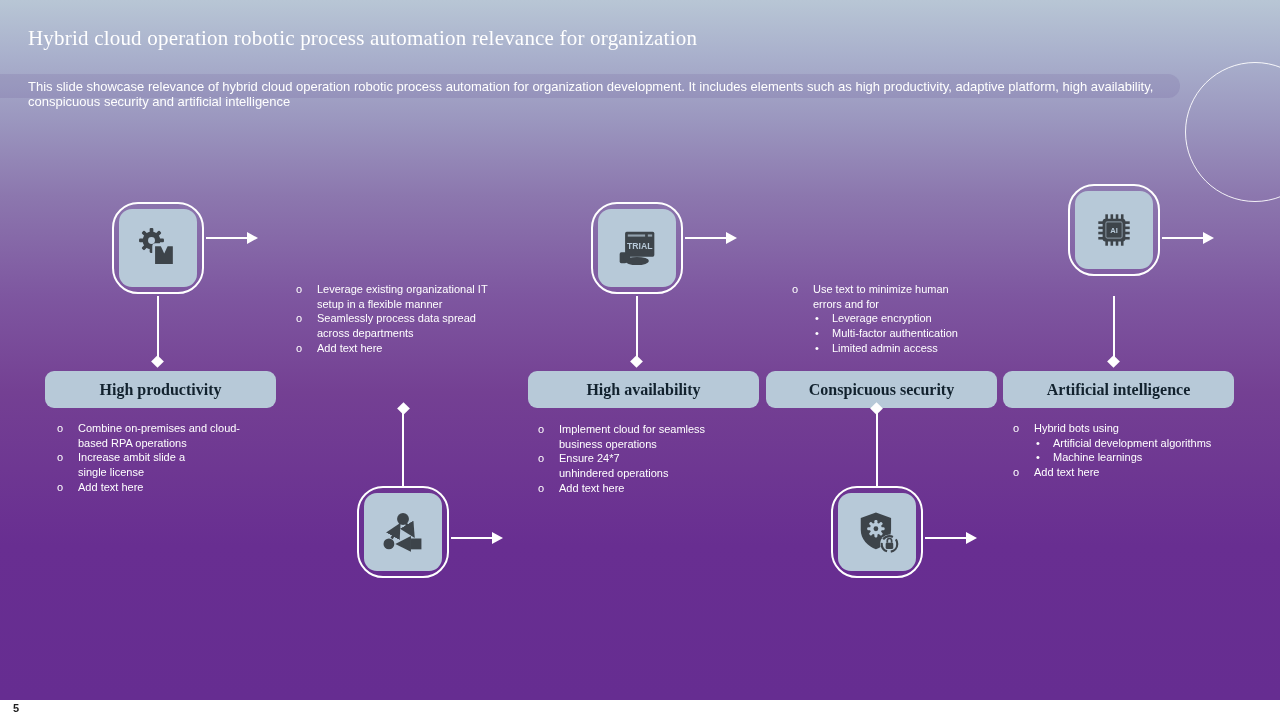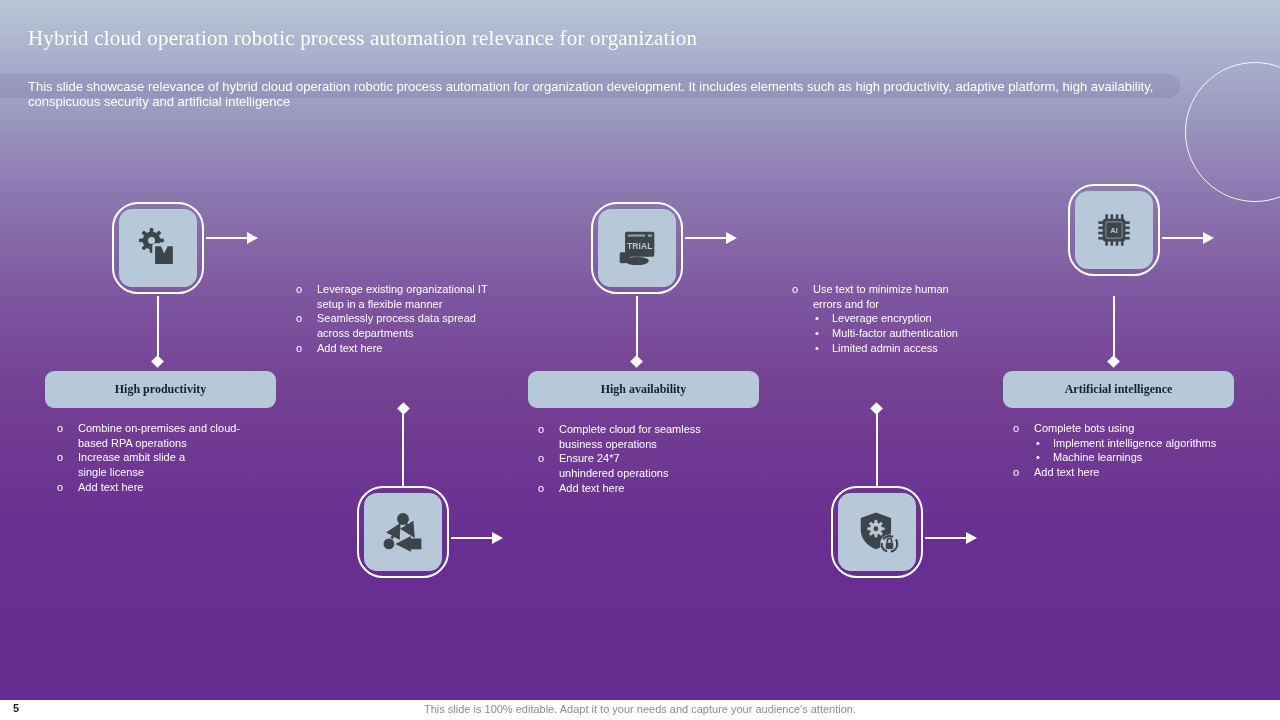--- a/index.html
+++ b/index.html
@@ -38,21 +38,21 @@
   .tile {
     position:absolute; left:5px; top:5px; width:78px; height:78px;
     background:#b7c9d8; border-radius:13px;
     display:flex; align-items:center; justify-content:center;
   }
   .label-box {
     position:absolute; height:37px; width:231px; box-sizing:border-box;
     background:#b7c9d8; border-radius:9px;
     display:flex; align-items:center; justify-content:center;
     font-family:"Liberation Serif", serif; font-weight:bold;
-    font-size:12px; color:#12222e;
+    font-size:16px; color:#12222e;
   }
   .vline { position:absolute; width:1.6px; background:#ffffff; }
   .diamond { position:absolute; width:9px; height:9px; background:#ffffff; transform:rotate(45deg); }
   .harrow { position:absolute; height:1.6px; background:#ffffff; }
   .harrow::after {
     content:''; position:absolute; right:-11px; top:-5.2px;
     border-left:11px solid #ffffff;
     border-top:6px solid transparent; border-bottom:6px solid transparent;
   }
   .bullets {
@@ -185,21 +185,21 @@
       </svg>
     </div>
   </div>
   <div class="harrow" style="left:685px;top:237px;width:41px"></div>
   <div class="vline" style="left:636px;top:296px;height:66px"></div>
   <div class="diamond" style="left:632px;top:357px"></div>
   <div class="label-box" style="left:528px;top:371px">High availability</div>
   <ul class="bullets" style="left:538px;top:422px;width:230px">
     <li>
         <span class="mk">o</span>
-        <span class="tx">Complete cloud for seamless
+        <span class="tx">Implement cloud for seamless
 business operations</span>
       </li>
     <li>
         <span class="mk">o</span>
         <span class="tx">Ensure 24*7
 unhindered operations</span>
       </li>
     <li>
         <span class="mk">o</span>
         <span class="tx">Add text here</span>
@@ -220,20 +220,21 @@
             <span class="mk">•</span>
             <span class="tx">Multi-factor authentication</span>
           </li>
         <li>
             <span class="mk">•</span>
             <span class="tx">Limited admin access</span>
           </li>
       </ul>
     </li>
   </ul>
+  <div class="label-box" style="left:766px;top:371px">Conspicuous security</div>
   <div class="diamond" style="left:872px;top:404px"></div>
   <div class="vline" style="left:876px;top:412px;height:74px"></div>
   <div class="icon-outline" style="left:831px;top:486px">
     <div class="tile">
       <svg width="52" height="52" viewBox="0 0 48 48">
         <path d="M23 6 L37 11 v11 c0 9 -6.5 15 -14 18 c-7.5 -3 -14 -9 -14 -18 v-11 z" fill="#3d444a"></path>
         <g transform="translate(23,21)" fill="#b7c9d8">
           <rect x="-1.4" y="-8" width="2.8" height="16" rx="1"></rect>
           <rect x="-1.4" y="-8" width="2.8" height="16" rx="1" transform="rotate(45)"></rect>
           <rect x="-1.4" y="-8" width="2.8" height="16" rx="1" transform="rotate(90)"></rect>
@@ -277,35 +278,34 @@
       </svg>
     </div>
   </div>
   <div class="harrow" style="left:1162px;top:237px;width:41px"></div>
   <div class="vline" style="left:1113px;top:296px;height:66px"></div>
   <div class="diamond" style="left:1109px;top:357px"></div>
   <div class="label-box" style="left:1003px;top:371px">Artificial intelligence</div>
   <ul class="bullets" style="left:1013px;top:421px;width:250px">
     <li>
       <span class="mk">o</span>
-        <span class="tx">Complete bots using</span>
+        <span class="tx">Hybrid bots using</span>
       <ul class="subs">
         <li>
             <span class="mk">•</span>
-            <span class="tx">Implement intelligence algorithms</span>
+            <span class="tx">Artificial development algorithms</span>
           </li>
         <li>
             <span class="mk">•</span>
             <span class="tx">Machine learnings</span>
           </li>
       </ul>
     </li>
     <li>
         <span class="mk">o</span>
         <span class="tx">Add text here</span>
       </li>
   </ul>
 
   <div class="footer">
     <span class="page-num">5</span>
-    <div class="footer-text">This slide is 100% editable.  Adapt it to your needs and capture your audience's attention.</div>
   </div>
 </div>
 
 </body></html>

